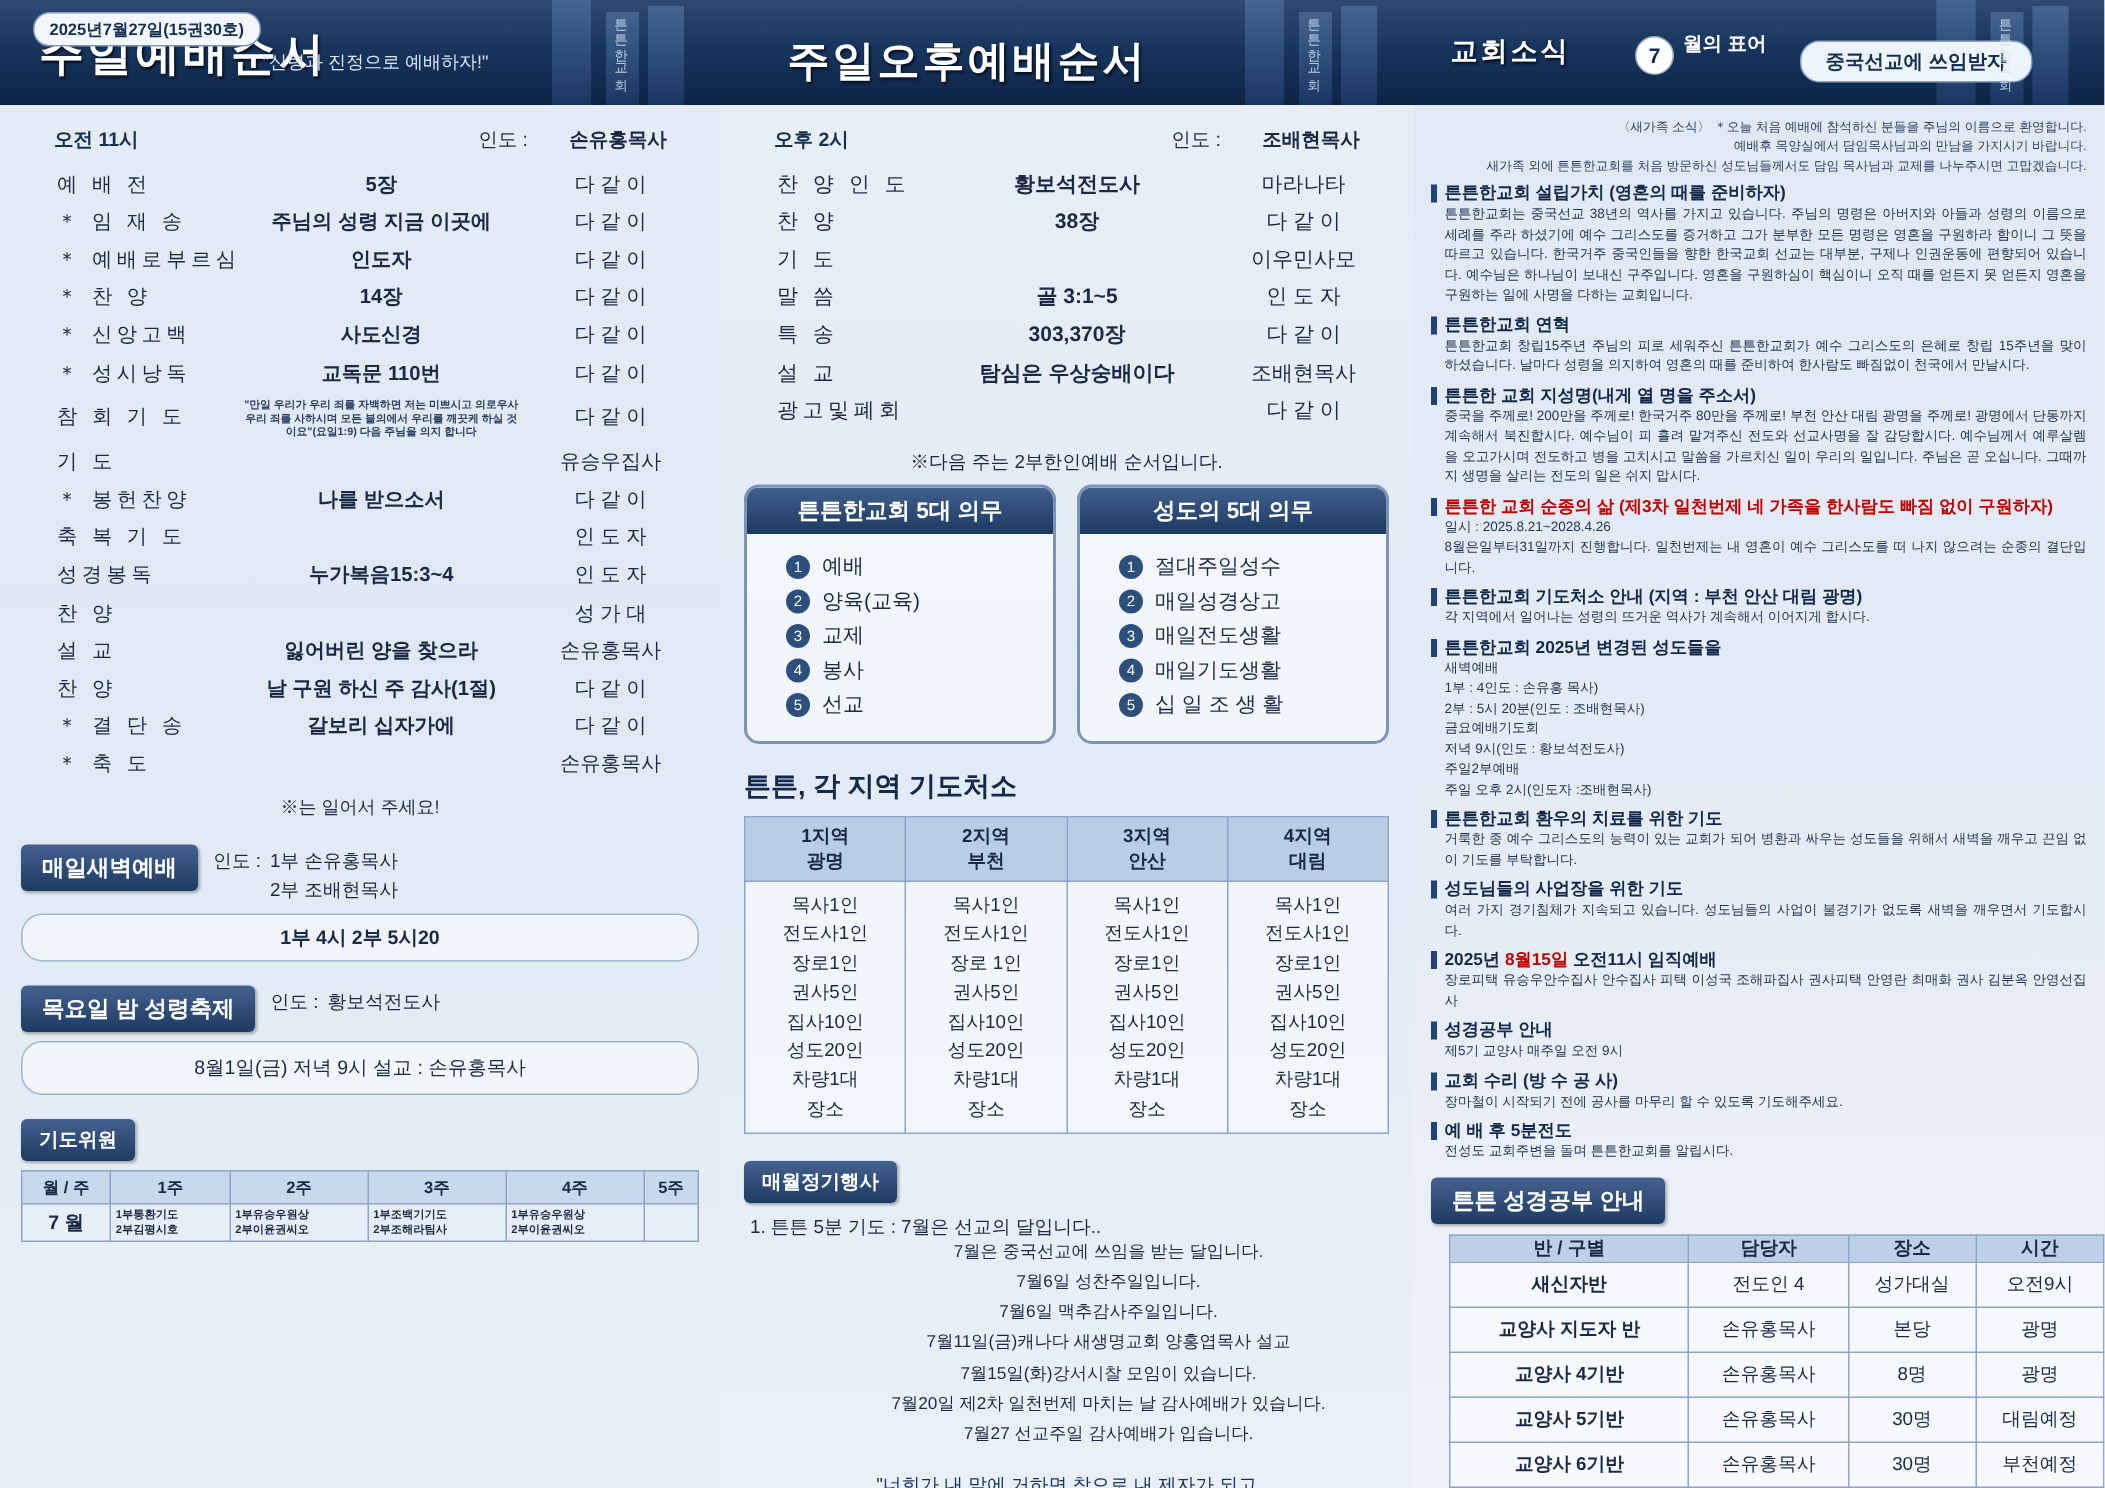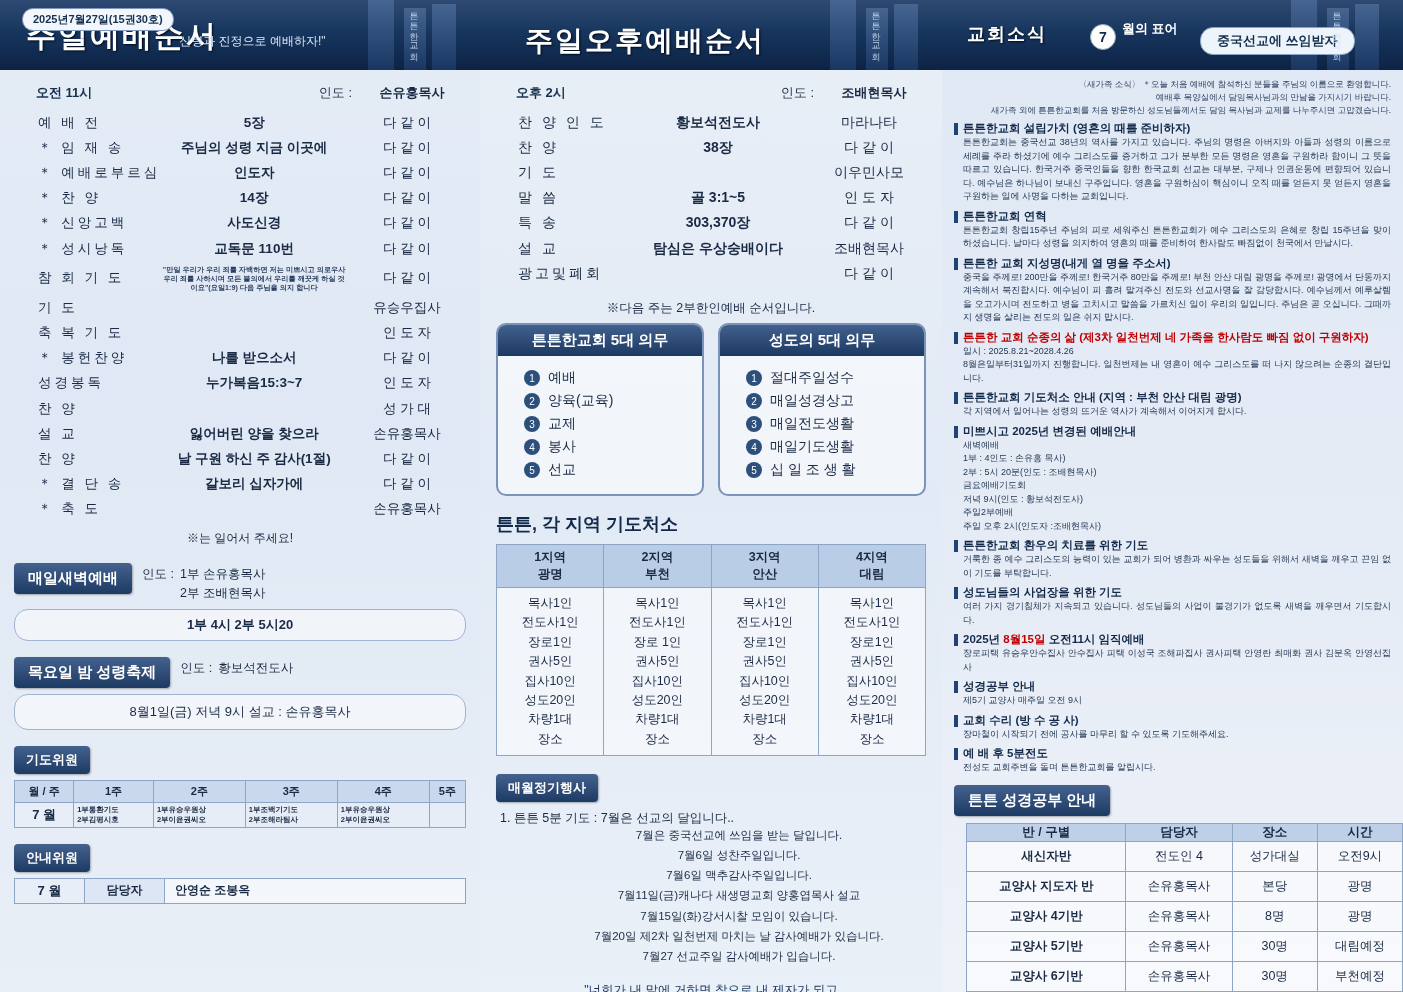--- a/index.html
+++ b/index.html
@@ -217,32 +217,32 @@
                 <div class="tiny-note">"만일 우리가 우리 죄를 자백하면 저는 미쁘시고 의로우사 우리 죄를 사하시며 모든 불의에서 우리를 깨끗케 하실 것이요"(요일1:9) 다음 주님을 의지 합니다</div>
               </td>
             <td class="c3">다 같 이</td>
           </tr>
           <tr>
               <td class="c1">기    도</td>
               <td class="c2"></td>
               <td class="c3">유승우집사</td>
             </tr>
           <tr>
+              <td class="c1">＊ 봉헌찬양</td>
+              <td class="c2">나를 받으소서</td>
+              <td class="c3">다 같 이</td>
+            </tr>
+          <tr>
               <td class="c1">축 복 기 도</td>
               <td class="c2"></td>
               <td class="c3">인 도 자</td>
             </tr>
           <tr>
-              <td class="c1">＊ 봉헌찬양</td>
-              <td class="c2">나를 받으소서</td>
-              <td class="c3">다 같 이</td>
-            </tr>
-          <tr>
               <td class="c1">성경봉독</td>
-              <td class="c2">누가복음15:3~7</td>
+              <td class="c2">누가복음15:3~4</td>
               <td class="c3">인 도 자</td>
             </tr>
           <tr>
               <td class="c1">찬    양</td>
               <td class="c2"></td>
               <td class="c3">성 가 대</td>
             </tr>
           <tr>
               <td class="c1">설    교</td>
               <td class="c2">잃어버린 양을 찾으라</td>
@@ -319,32 +319,20 @@
             <td class="cell" style="white-space:pre-line">1부조백기기도
 2부조해라팀사</td>
             <td class="cell" style="white-space:pre-line">1부유승우원상
 2부이윤권씨오</td>
             <td class="cell" style="white-space:pre-line"></td>
           </tr>
         </tbody>
       </table>
     </div>
 
-    <div class="cmte">
-      <span class="chip sm">안내위원</span>
-      <table class="grid">
-        <tbody>
-          <tr>
-            <td class="mon" style="width:70px">7 월</td>
-            <td style="width:80px; background:#dde6f4; font-weight:bold; font-size:12px">담당자</td>
-            <td style="font-size:12px; text-align:left; padding-left:10px; background:rgba(255,255,255,.5)">안영순  조봉옥</td>
-          </tr>
-        </tbody>
-      </table>
-    </div>
   </div>
 
   <div class="col col2">
     <div class="hdr c2">
       <div class="bldg b1"></div>
       <div class="bldg b2"></div>
       <div class="bldg b3"></div>
       <h1>주일오후예배순서</h1>
       <div class="vtext">튼튼한교회</div>
     </div>
@@ -584,21 +572,21 @@
       <div class="item">
         <div class="tt">
             <span class="bar"></span>
             <span>튼튼한교회 기도처소 안내 (지역 : 부천 안산 대림 광명)</span>
           </div>
         <div class="bd">각 지역에서 일어나는 성령의 뜨거운 역사가 계속해서 이어지게 합시다.</div>
       </div>
       <div class="item">
         <div class="tt">
             <span class="bar"></span>
-            <span>미쁘시고 2025년 변경된 예배안내</span>
+            <span>튼튼한교회 2025년 변경된 성도들을</span>
           </div>
         <div class="bd" style="white-space:pre-line">새벽예배
 1부 : 4인도 : 손유홍 목사)
 2부 : 5시 20분(인도 : 조배현목사)
 금요예배기도회
 저녁 9시(인도 : 황보석전도사)
 주일2부예배
 주일 오후 2시(인도자 :조배현목사)</div>
       </div>
       <div class="item">

